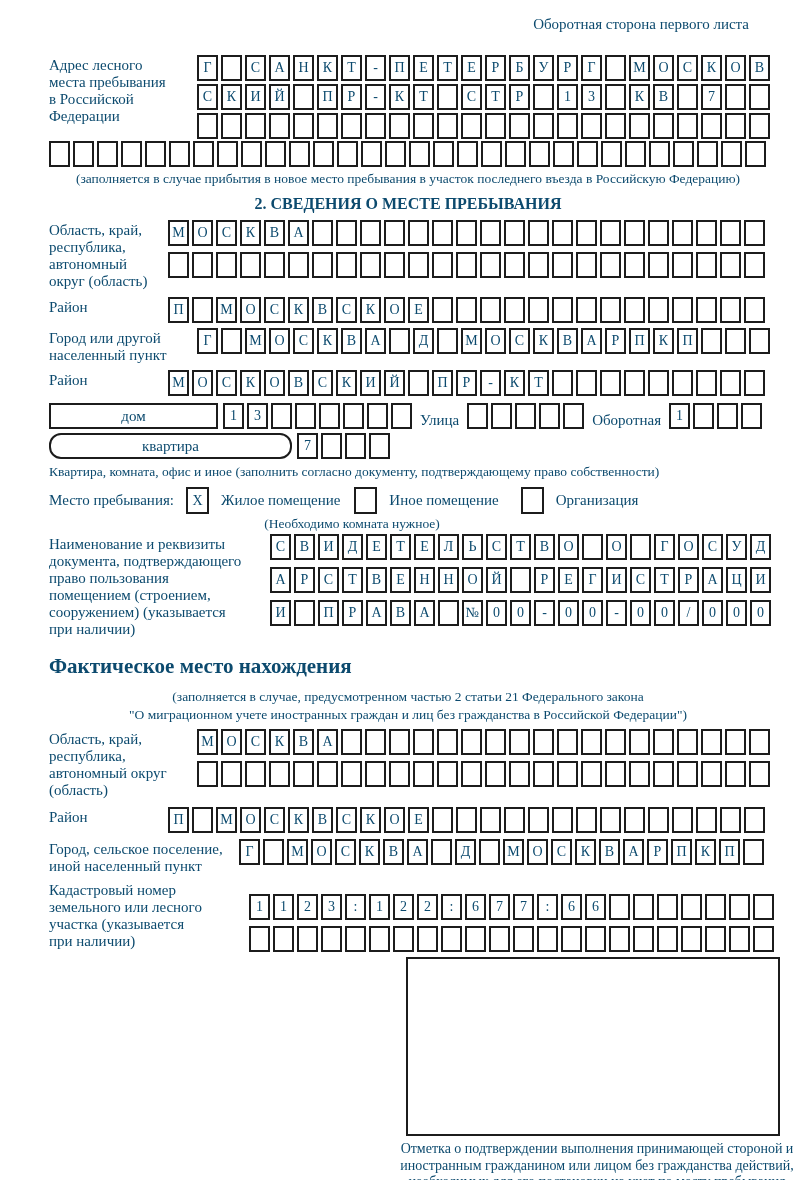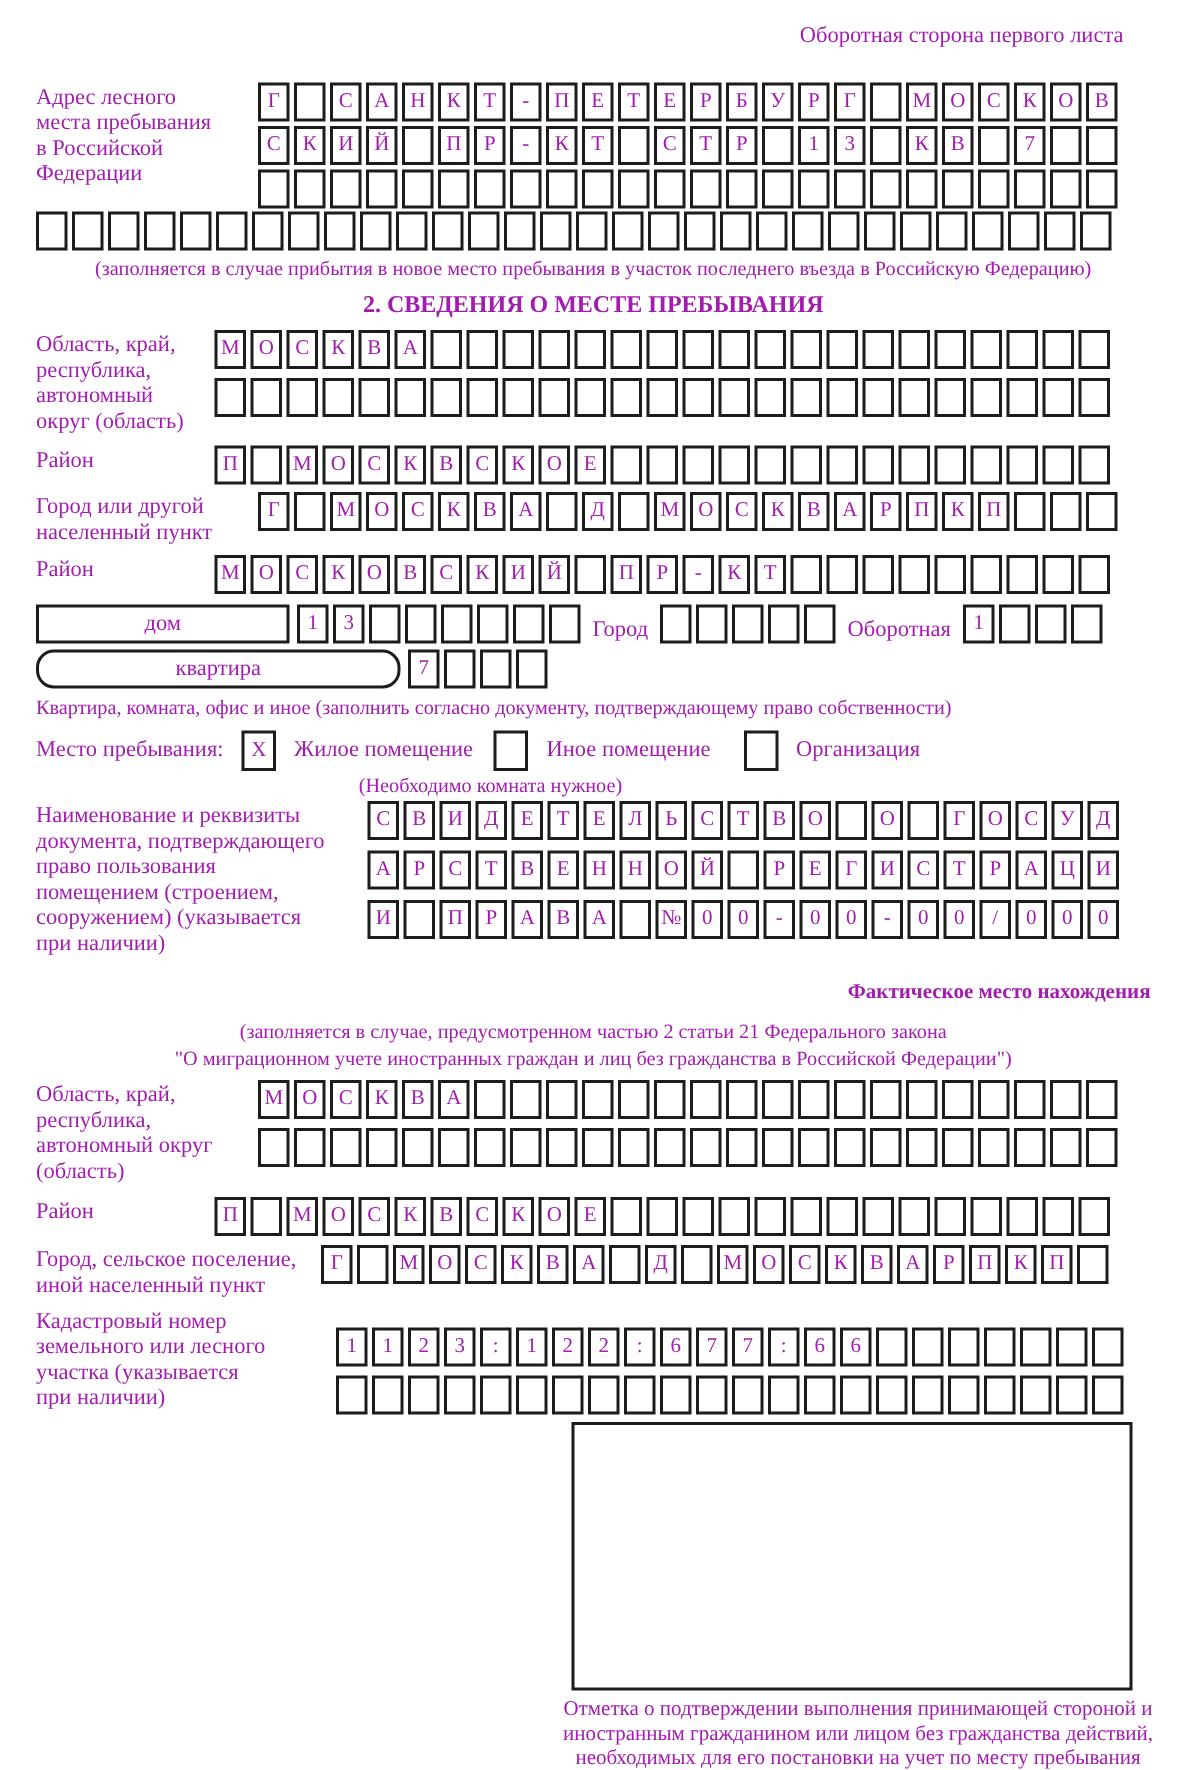--- a/index.html
+++ b/index.html
@@ -1,19 +1,19 @@
 <!DOCTYPE html>
 <html><head>
 <meta charset="utf-8">
 <style>
   html,body { margin:0; padding:0; background:#e9e9e9; }
   .page {
     width:800px; height:1180px; margin:0 auto; background:#ffffff;
-    box-sizing:border-box; padding:16px 33px 0 24px;
-    font-family:"Liberation Serif","DejaVu Serif",serif; color:#a21caf;
+    box-sizing:border-box; padding:16px 33px 0 49px;
+    font-family:"Liberation Serif","DejaVu Serif",serif; color:#0c4a6e;
     overflow:hidden; position:relative;
   }
   .side-note { text-align:right; font-size:15px; padding-right:18px; }
 
   .fg { display:flex; align-items:flex-start; }
   .label { font-size:15px; line-height:17px; white-space:pre-line; flex:0 0 auto; padding-top:2px; }
   .w119 { width:119px; } .w148 { width:148px; } .w190 { width:190px; }
   .w200 { width:200px; } .w221 { width:221px; }
 
   .rows { display:flex; flex-direction:column; gap:3px; }
@@ -25,21 +25,21 @@
     font-size:14px; line-height:1; background:#fff;
   }
   .wide-box {
     box-sizing:border-box; border:2px solid #1c1c1c; height:26px;
     display:flex; align-items:center; justify-content:center;
     font-size:15px; flex:0 0 auto; background:#fff;
   }
   .caption { font-size:13.5px; line-height:16px; }
   .center { text-align:center; }
   h2.sec-title { font-size:16px; text-align:center; margin:8px 0 7px 0; font-weight:bold; }
-  h3.sec-title { font-size:14px; text-align:right; margin:16px 0 0 0; font-weight:bold; }
+  h3.sec-title { font-size:21px; text-align:left; margin:16px 0 0 0; font-weight:bold; }
 
   .house-row { display:flex; align-items:flex-end; margin-top:7px; }
   .inline-label { font-size:15px; margin:0 8px; }
   .cb-row { display:flex; align-items:center; margin-top:7px; font-size:15px; }
   .cb { flex:0 0 auto; width:19px; height:23px; border:2px solid #1c1c1c; display:flex;
         align-items:center; justify-content:center; font-size:14px; background:#fff; }
   .cb-opt { display:flex; align-items:center; gap:12px; }
 
   .stamp-box { width:370px; height:175px; border:2px solid #1c1c1c; margin-left:357px; margin-top:5px; background:#fff; }
   .stamp-caption { width:400px; margin-left:348px; margin-top:5px; font-size:14px; line-height:16.5px; text-align:center; }
@@ -339,21 +339,21 @@
     <div class="box-row">
         <span class="box">1</span>
         <span class="box">3</span>
         <span class="box"></span>
         <span class="box"></span>
         <span class="box"></span>
         <span class="box"></span>
         <span class="box"></span>
         <span class="box"></span>
       </div>
-    <span class="inline-label">Город</span>
+    <span class="inline-label">Улица</span>
     <div class="box-row">
         <span class="box"></span>
         <span class="box"></span>
         <span class="box"></span>
         <span class="box"></span>
         <span class="box"></span>
       </div>
     <span class="inline-label">Оборотная</span>
     <div class="box-row">
         <span class="box">1</span>

